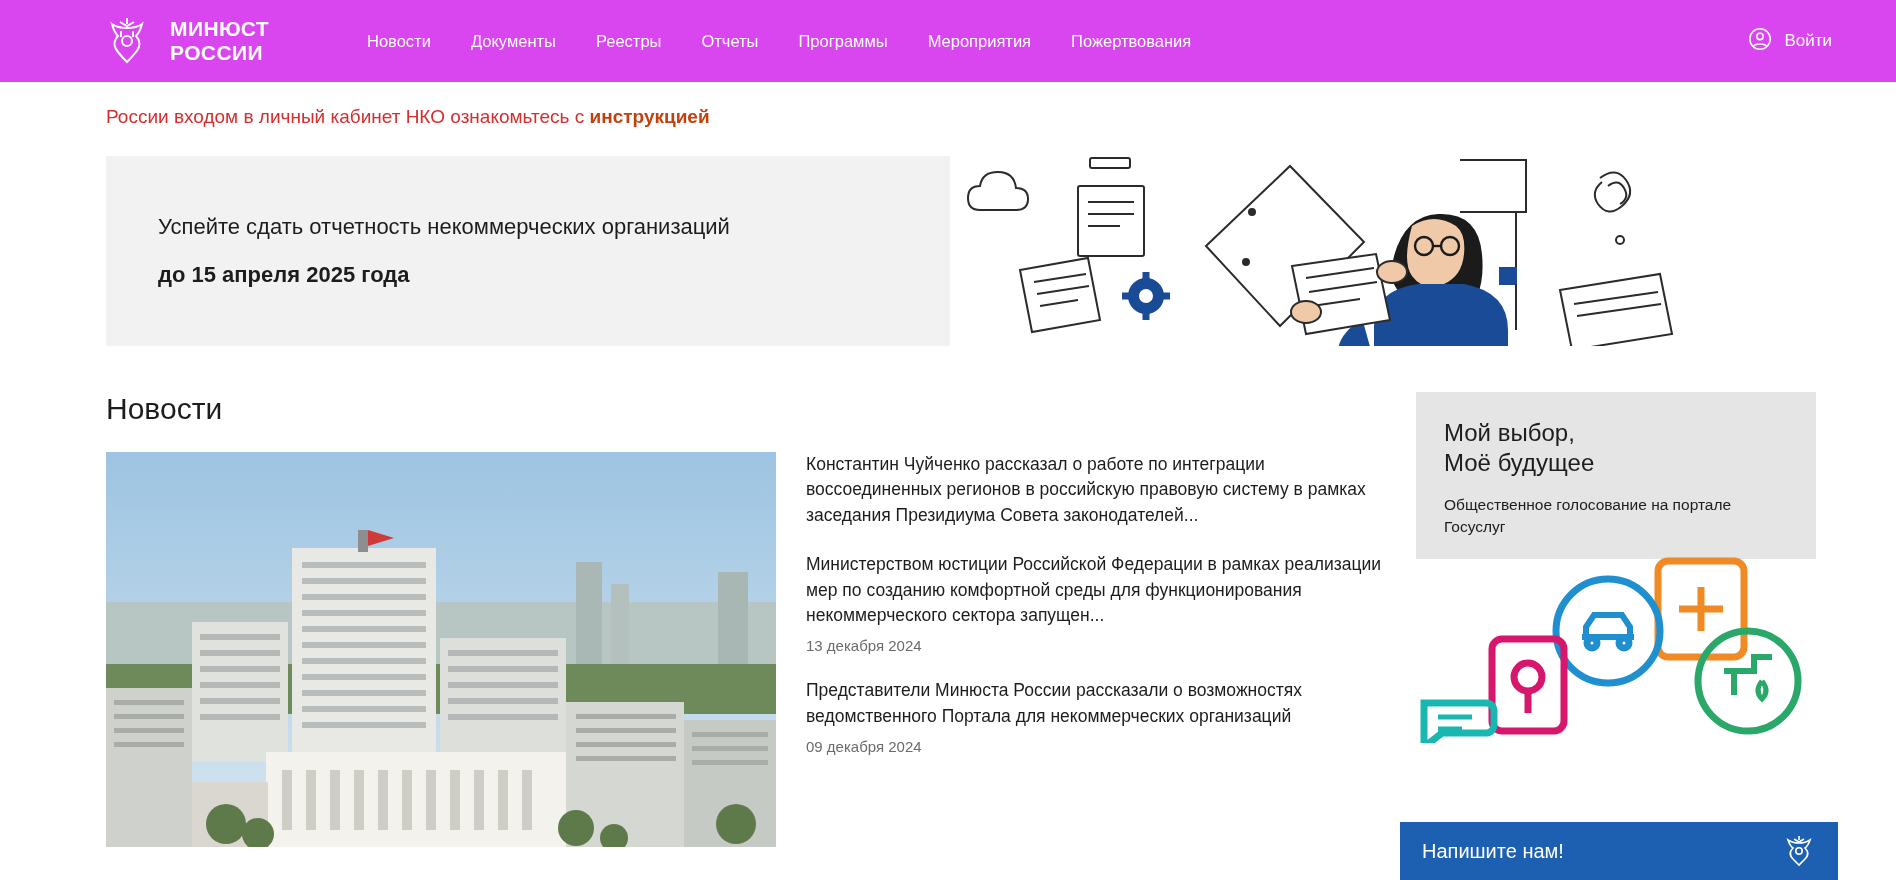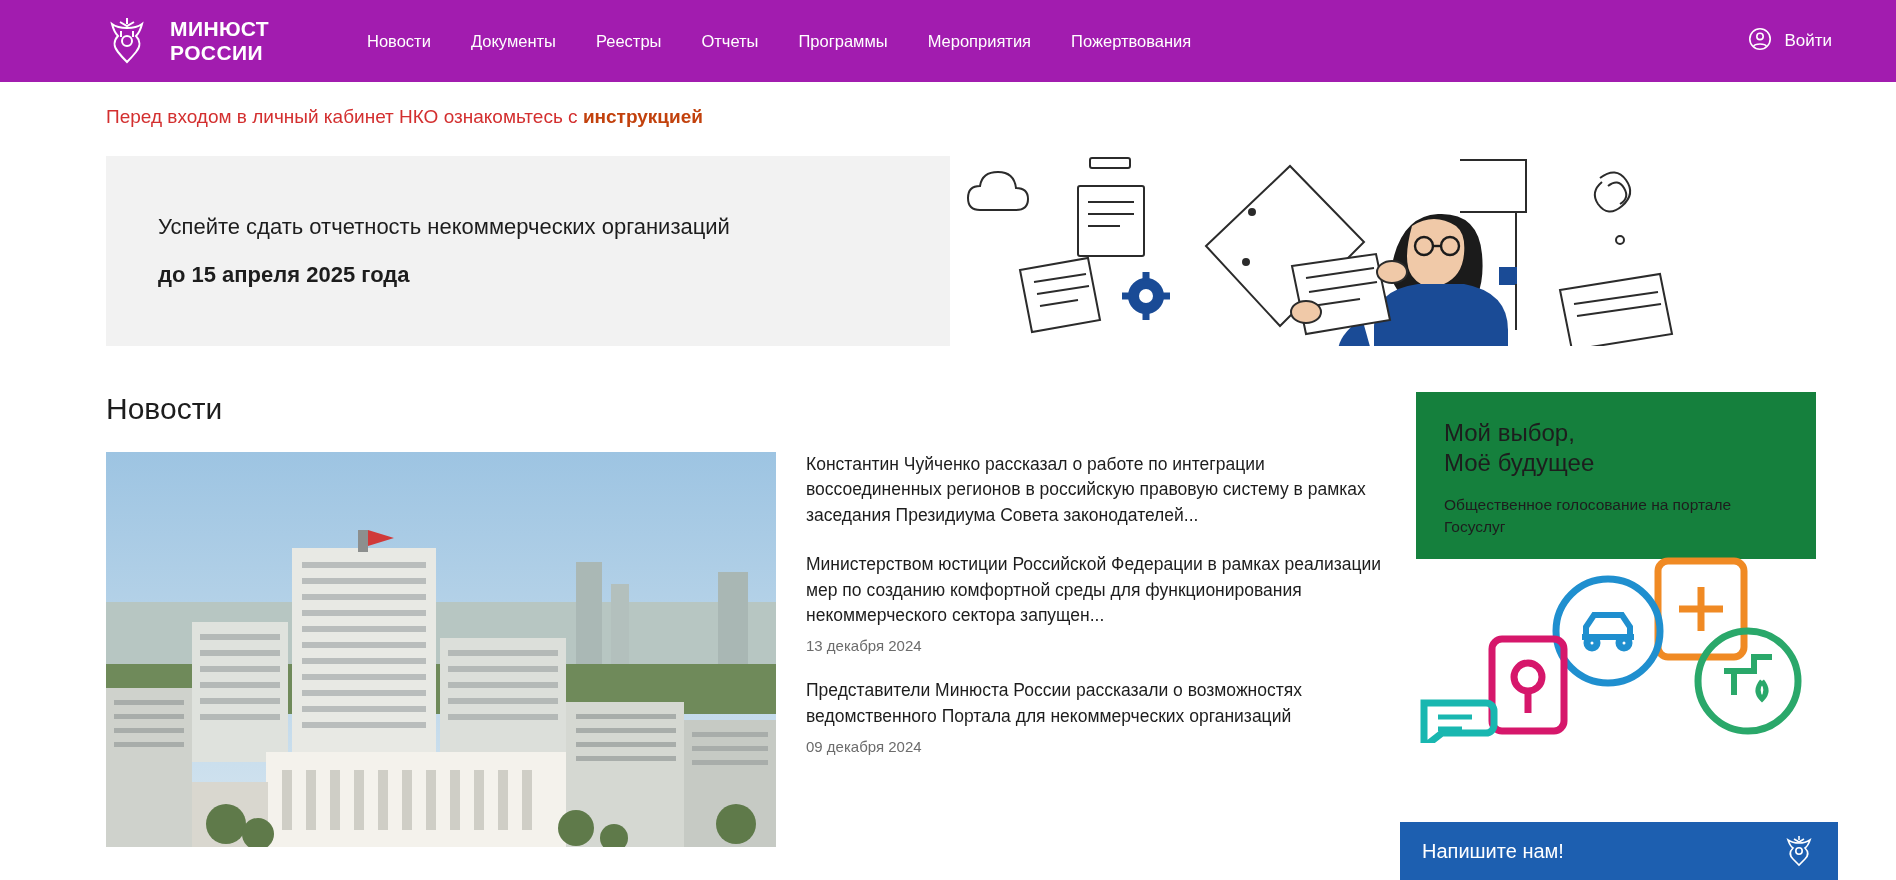--- a/index.html
+++ b/index.html
@@ -8,21 +8,21 @@
     width: 1896px; height: 880px;
     overflow: hidden;
     background: #ffffff;
     font-family: "Liberation Sans", sans-serif;
     color: #1a1a1a;
   }
 
   
   .header {
     height: 82px;
-    background: #a21caf;
+    background: #d946ef;
     display: flex;
     align-items: center;
     padding: 0 48px;
     position: relative;
   }
   .logo-block { display: flex; align-items: center; gap: 16px; margin-left: 52px; }
   .emblem { width: 54px; height: 54px; flex: none; }
   .logo-text {
     color: #ffffff;
     font-size: 21px;
@@ -117,21 +117,21 @@
     margin-top: 9px;
   }
 
   
   .right-col {
     width: 400px;
     margin-left: 20px;
     margin-top: 16px;
   }
   .promo-card {
-    background: #15803d;
+    background: #e5e5e5;
     padding: 26px 28px 22px 28px;
     position: relative;
     cursor: pointer;
   }
   .promo-title {
     font-size: 24px;
     line-height: 1.25;
     color: #1d1d1d;
     white-space: pre-line;
     margin-bottom: 16px;
@@ -193,21 +193,21 @@
         <circle cx="12" cy="12" r="10.2" fill="none" stroke="#ffffff" stroke-width="1.6"></circle>
         <circle cx="12" cy="9.4" r="3.2" fill="none" stroke="#ffffff" stroke-width="1.6"></circle>
         <path d="M5.6 19.4 C7 16.2 17 16.2 18.4 19.4" fill="none" stroke="#ffffff" stroke-width="1.6"></path>
       </svg>
     </span>
     <span class="login-text">Войти</span>
   </div>
 </div>
 
 <div class="notice">
-  <span>Перед входом в личный кабинет НКО ознакомьтесь с </span><a>инструкцией</a>
+  <span>России входом в личный кабинет НКО ознакомьтесь с </span><a>инструкцией</a>
 </div>
 
 <div class="banner-row">
   <div class="banner-left">
     <div class="banner-line1">Успейте сдать отчетность некоммерческих организаций</div>
     <div class="banner-line2">до 15 апреля 2025 года</div>
   </div>
   <div class="banner-right">
     <span class="illus">
       <svg width="920" height="220" viewBox="0 0 920 220">

